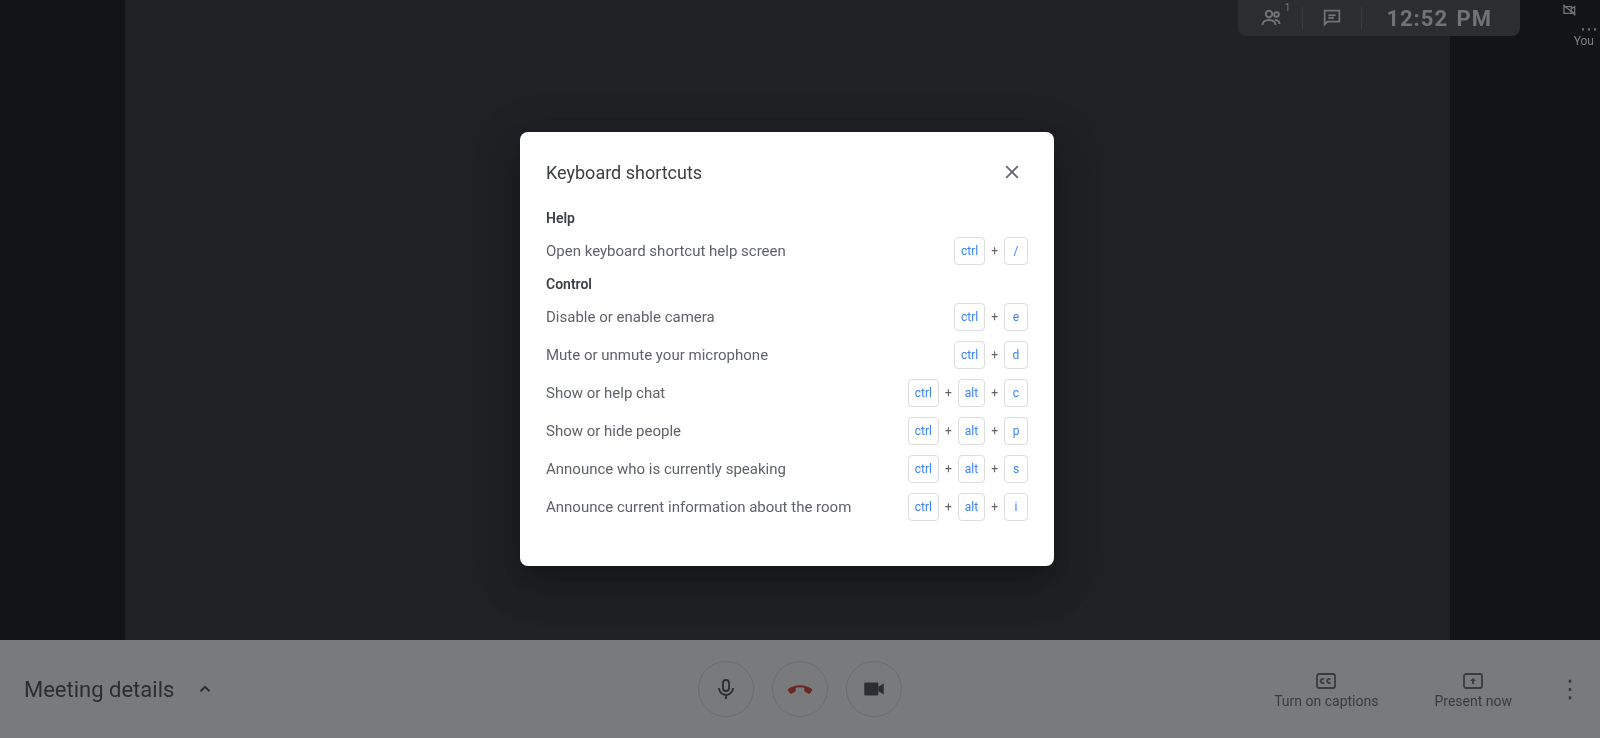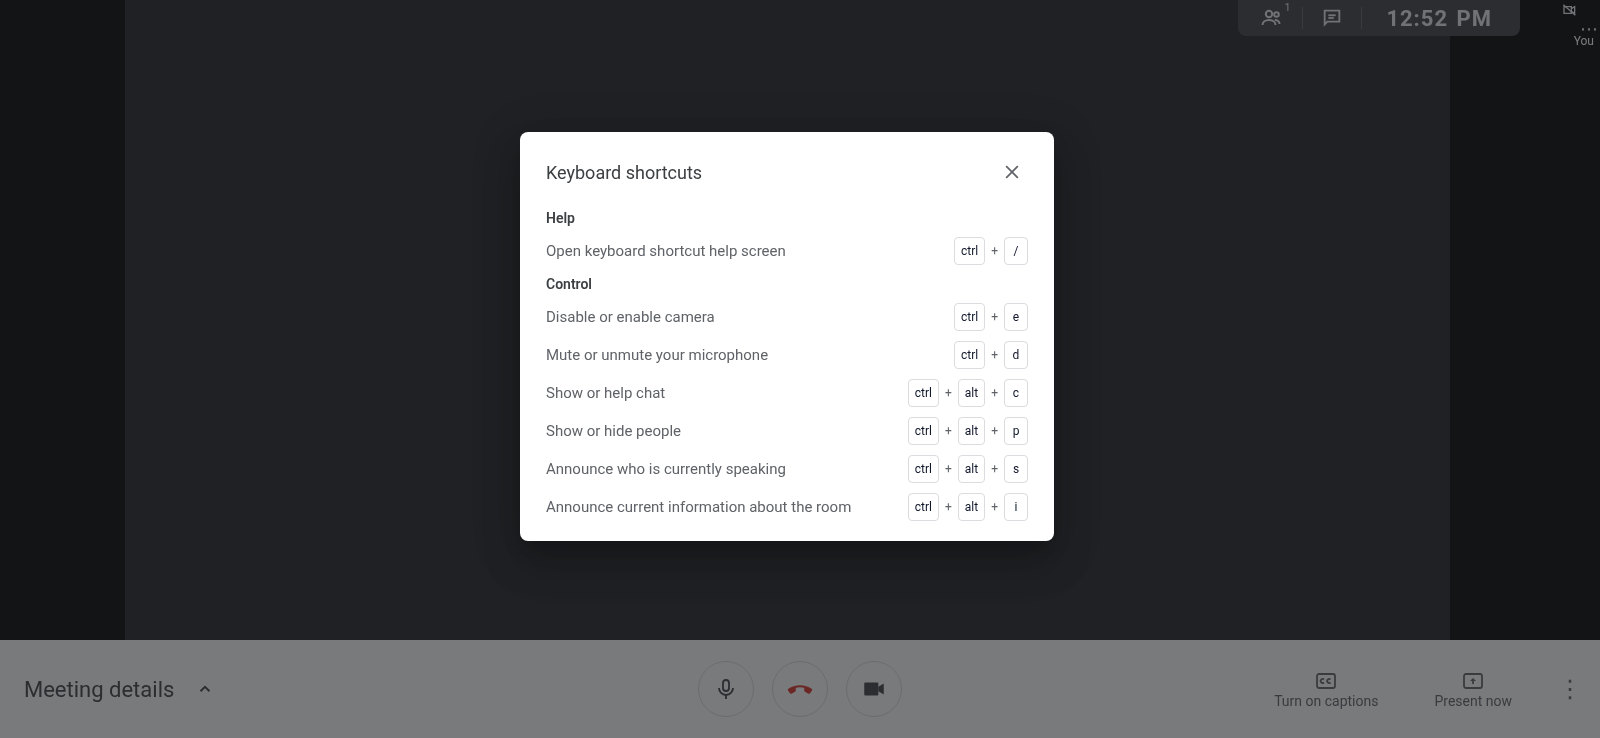--- a/index.html
+++ b/index.html
@@ -128,21 +128,21 @@
     position: absolute;
     width: 534px;
     left: 520px; top: 132px;
     background: #fff;
     border-radius: 8px;
     box-shadow: 0 11px 15px -7px rgba(0,0,0,.2),
                 0 24px 38px 3px rgba(0,0,0,.14),
                 0 9px 46px 8px rgba(0,0,0,.12);
     z-index: 50;
     color: #3c4043;
-    padding: 24px 26px 15px 26px;
+    padding: 24px 26px 40px 26px;
   }
   .dialog-header {
     display: flex; align-items: center; justify-content: space-between;
     margin-bottom: 22px;
   }
   .dialog-title { font-size: 18px; font-weight: 400; color: #3c4043; }
   .close-btn {
     width: 32px; height: 32px; border-radius: 50%;
     display: flex; align-items: center; justify-content: center;
     color: #5f6368; cursor: pointer;
@@ -156,21 +156,21 @@
     min-height: 38px;
   }
   .row .label { font-size: 15px; color: #5f6368; }
   .keys { display: flex; align-items: center; gap: 5px; }
   .key {
     border: 1px solid #dadce0;
     border-radius: 4px;
     min-width: 24px; height: 28px;
     padding: 0 6px;
     display: flex; align-items: center; justify-content: center;
-    font-size: 12px; color: #0f172a;
+    font-size: 12px; color: #3b82f6;
     background: #fff;
   }
   .plus { font-size: 12px; color: #5f6368; padding: 0 1px; }
 
   svg { display: block; }
 </style>
 </head>
 <body>
 
 <div class="side-gutter-left"></div>

